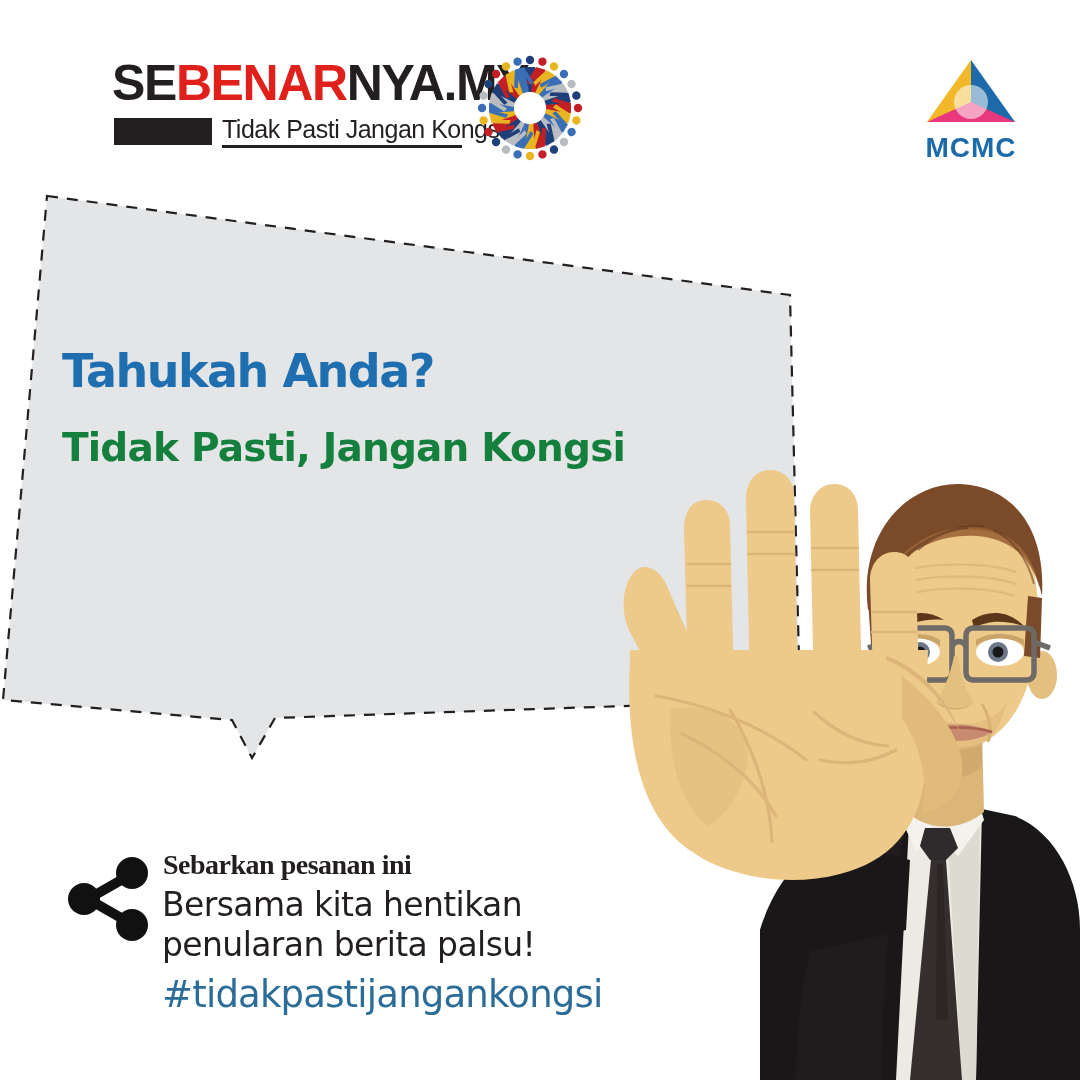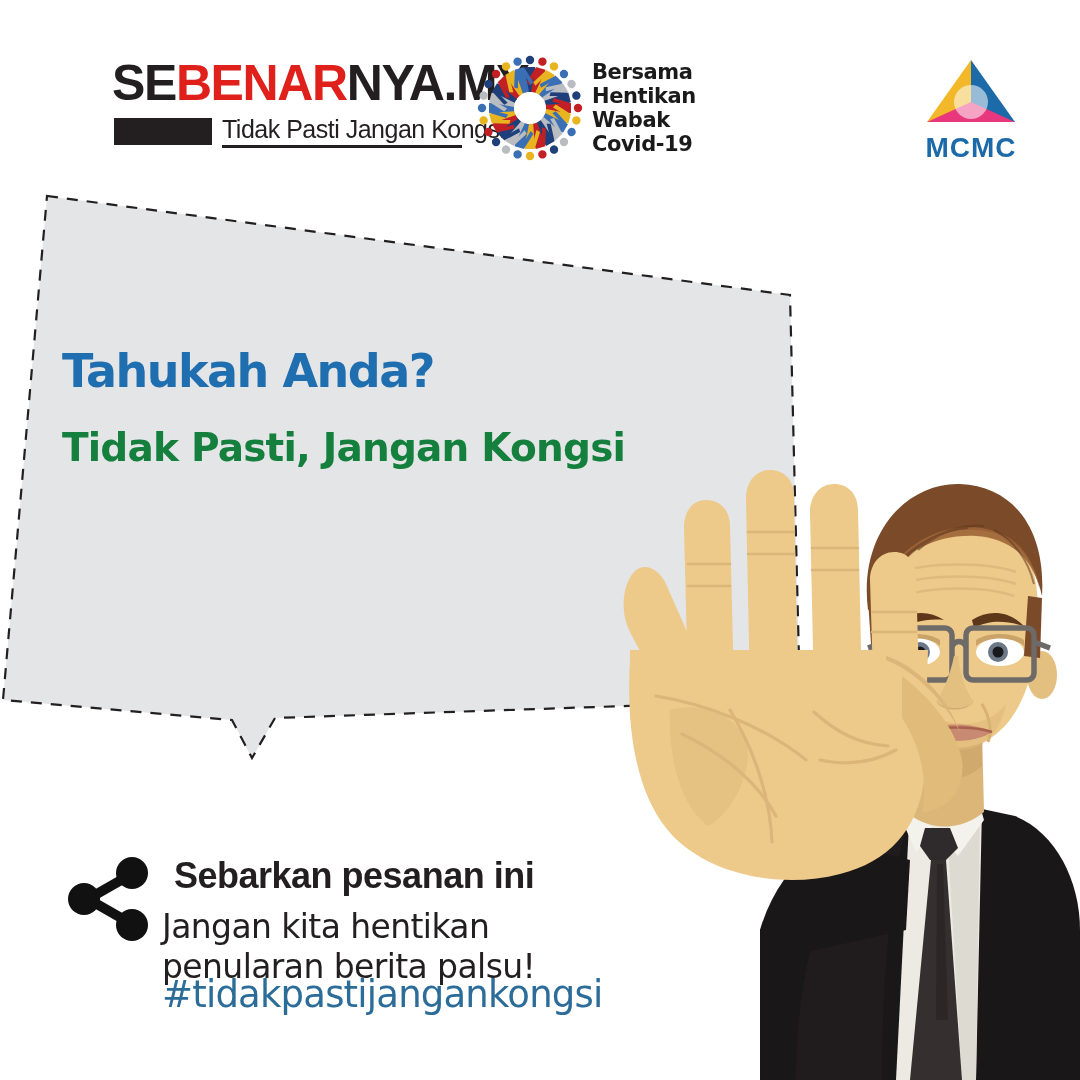--- a/index.html
+++ b/index.html
@@ -187,27 +187,27 @@
     width: 92px;
     height: 92px;
   }
   .share-text {
     position: absolute;
     left: 104px;
     top: 0px;
     width: 460px;
   }
   .share-heading {
-    font-family: Liberation Sans, sans-serif;
+    font-family: Liberation Serif, serif;
     font-weight: bold;
-    font-size: 36px;
+    font-size: 28px;
     line-height: 38px;
     color: #231f20;
     letter-spacing: -0.5px;
-    margin: 12px;
+    margin: 1px;
   }
   .share-sub {
     font-family: "DejaVu Sans", sans-serif;
     font-weight: normal;
     font-size: 33px;
     line-height: 40px;
     color: #231f20;
     letter-spacing: -0.6px;
     margin: 0;
     width: 440px;
@@ -389,26 +389,20 @@
               <path d="M61,16 L66,32 L62.5,34 L58.5,19 Z" fill="#e8b520"></path>
             </g>
             <g transform="rotate(345 56 56)">
               <circle cx="56" cy="8" r="4.2" fill="#3a6fb5"></circle>
               <path d="M51,15 L61,15 L59.2,40 L52.8,40 Z" fill="#3a6fb5"></path>
               <path d="M51,16 L46,32 L49.5,34 L53.5,19 Z" fill="#3a6fb5"></path>
               <path d="M61,16 L66,32 L62.5,34 L58.5,19 Z" fill="#3a6fb5"></path>
             </g>
           </g>
       </svg>
-      <div class="covid-text">
-        <div>Bersama</div>
-        <div>Hentikan</div>
-        <div>Wabak</div>
-        <div>Covid-19</div>
-      </div>
     </div>
 
     <div class="mcmc-logo">
       <svg class="mcmc-mark" viewBox="0 0 100 74">
         <polygon points="50,2 50,64 6,64" fill="#f2b829"></polygon>
         <polygon points="50,2 94,64 50,64" fill="#1c6aa8"></polygon>
         <polygon points="6,64 94,64 50,44" fill="#e8377d"></polygon>
         <circle cx="50" cy="44" r="17" fill="#ffffff" opacity="0.55"></circle>
       </svg>
       <div class="mcmc-text">MCMC</div>
@@ -568,18 +562,18 @@
   <div class="share-block">
     <svg class="share-icon" viewBox="0 0 92 92">
       <line x1="26" y1="46" x2="68" y2="22" stroke="#111111" stroke-width="10"></line>
       <line x1="26" y1="46" x2="68" y2="70" stroke="#111111" stroke-width="10"></line>
       <circle cx="22" cy="46" r="16" fill="#111111"></circle>
       <circle cx="70" cy="20" r="16" fill="#111111"></circle>
       <circle cx="70" cy="72" r="16" fill="#111111"></circle>
     </svg>
     <div class="share-text">
       <p class="share-heading">Sebarkan pesanan ini</p>
-      <p class="share-sub">Jangan kita hentikan penularan berita palsu!</p>
+      <p class="share-sub">Bersama kita hentikan penularan berita palsu!</p>
     </div>
     <div class="hashtag">#tidakpastijangankongsi</div>
   </div>
 
 </div>
 
 </body></html>

